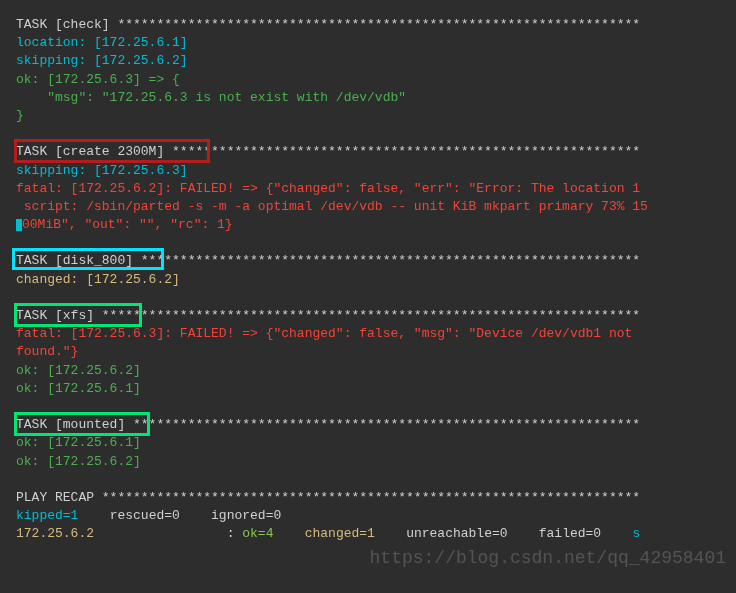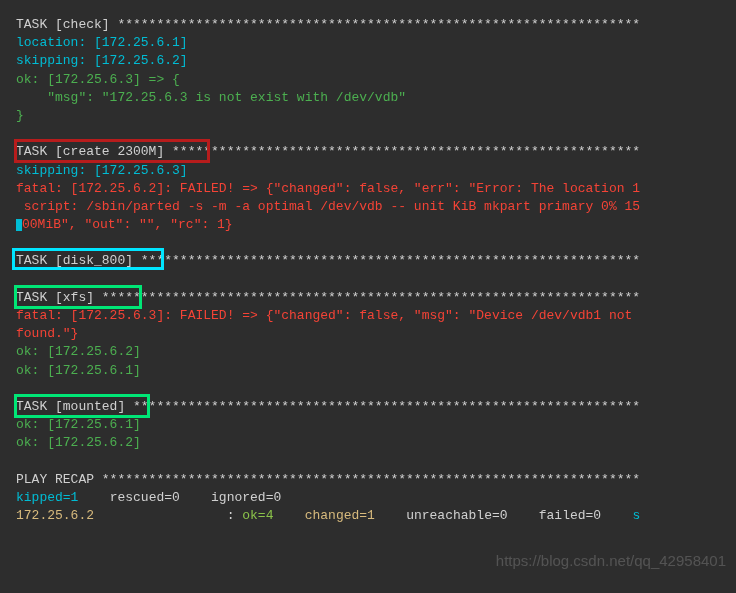--- a/index.html
+++ b/index.html
@@ -27,22 +27,22 @@
     border: 3px solid;
     pointer-events: none;
     box-sizing: border-box;
   }
   .hb-red { border-color: #b71c1c; }
   .hb-cyan { border-color: #00e5ff; }
   .hb-green { border-color: #00e676; }
   .watermark {
     position: absolute;
     color: rgba(200,200,200,0.25);
-    font-family: Liberation Sans, sans-serif;
-    font-size: 15px;
+    font-family: Liberation Mono, monospace;
+    font-size: 18px;
     pointer-events: none;
   }
   .cursor-dot {
     display: inline-block;
     width: 6px; height: 12px;
     background: #00bcd4;
     vertical-align: middle;
   }
 </style>
 </head>
@@ -56,28 +56,29 @@
   <div class="line green">    "msg": "172.25.6.3 is not exist with /dev/vdb"</div>
   <div class="line green">}</div>
 </div>
 <div class="line">&nbsp;</div>
 
 <div class="block">
   <div class="highlight-box hb-red" style="top:-4px;left:-2px;width:196px;height:24px;"></div>
   <div class="line white">TASK [create 2300M] ************************************************************</div>
   <div class="line cyan">skipping: [172.25.6.3]</div>
   <div class="line red">fatal: [172.25.6.2]: FAILED! =&gt; {"changed": false, "err": "Error: The location 1</div>
-  <div class="line red"> script: /sbin/parted -s -m -a optimal /dev/vdb -- unit KiB mkpart primary 0% 15</div>
+  <div class="line red"> script: /sbin/parted -s -m -a optimal /dev/vdb -- unit KiB mkpart primary 73% 15</div>
   <div class="line red"><span class="cursor-dot"></span><span>00MiB", "out": "", "rc": 1}</span></div>
 </div>
 <div class="line">&nbsp;</div>
 
 <div class="block">
   <div class="highlight-box hb-cyan" style="top:-4px;left:-4px;width:152px;height:22px;"></div>
   <div class="line white">TASK [disk_800] ****************************************************************</div>
+  <div class="line yellow">changed: [172.25.6.2]</div>
 </div>
 <div class="line">&nbsp;</div>
 
 <div class="block">
   <div class="highlight-box hb-green" style="top:-4px;left:-2px;width:128px;height:24px;"></div>
   <div class="line white">TASK [xfs] *********************************************************************</div>
   <div class="line red">fatal: [172.25.6.3]: FAILED! =&gt; {"changed": false, "msg": "Device /dev/vdb1 not </div>
   <div class="line red">found."}</div>
   <div class="line green">ok: [172.25.6.2]</div>
   <div class="line green">ok: [172.25.6.1]</div>

